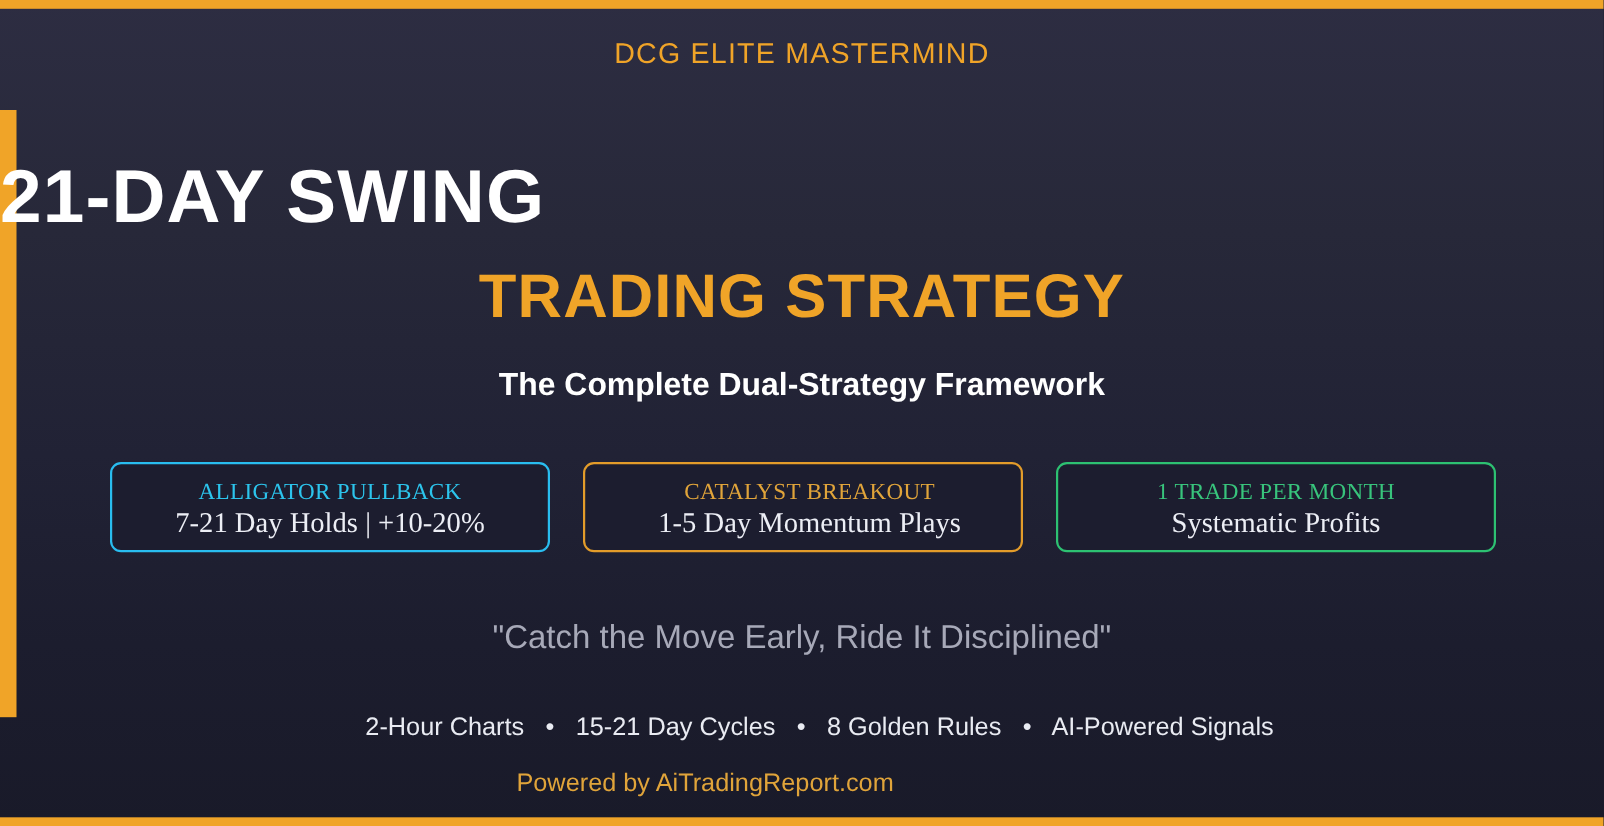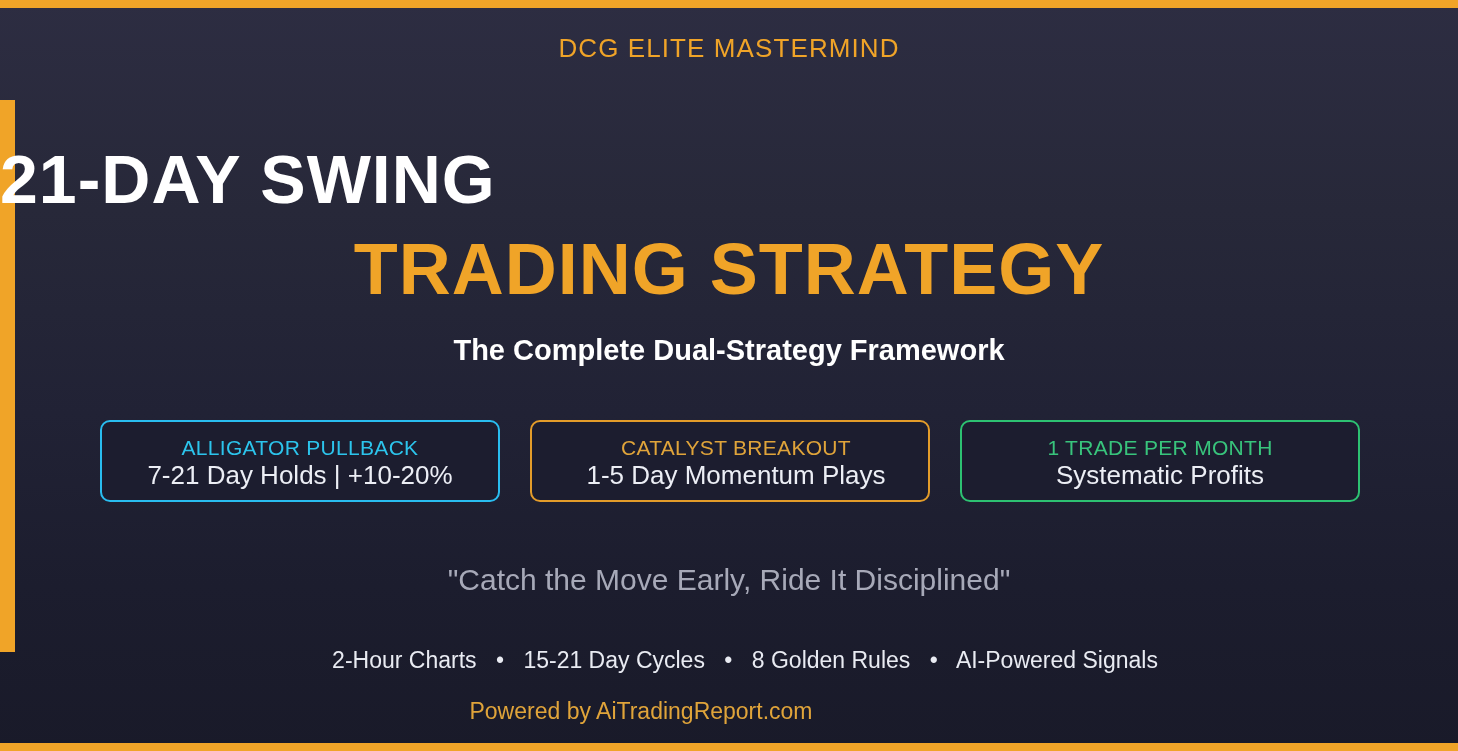--- a/index.html
+++ b/index.html
@@ -68,21 +68,21 @@
     letter-spacing: 1px;
     color: #ffffff;
   }
 
   .title-2 {
     position: absolute;
     top: 230px;
     left: 0;
     width: 1458px;
     text-align: center;
-    font-size: 72px;
+    font-size: 56px;
     line-height: 78px;
     font-weight: 700;
     letter-spacing: 1px;
     color: #f0a428;
   }
 
   .subtitle {
     position: absolute;
     top: 325px;
     left: 0;
@@ -97,20 +97,21 @@
   
   .cards {
     position: absolute;
     top: 420px;
     left: 100px;
     width: 1260px;
     height: 82px;
     display: flex;
     justify-content: space-between;
     align-items: center;
+    font-family: Liberation Serif, serif;
   }
 
   .card {
     width: 400px;
     height: 82px;
     border: 2px solid #3ac0ee;
     border-radius: 10px;
     background: #1c1d2f;
     display: flex;
     flex-direction: column;

